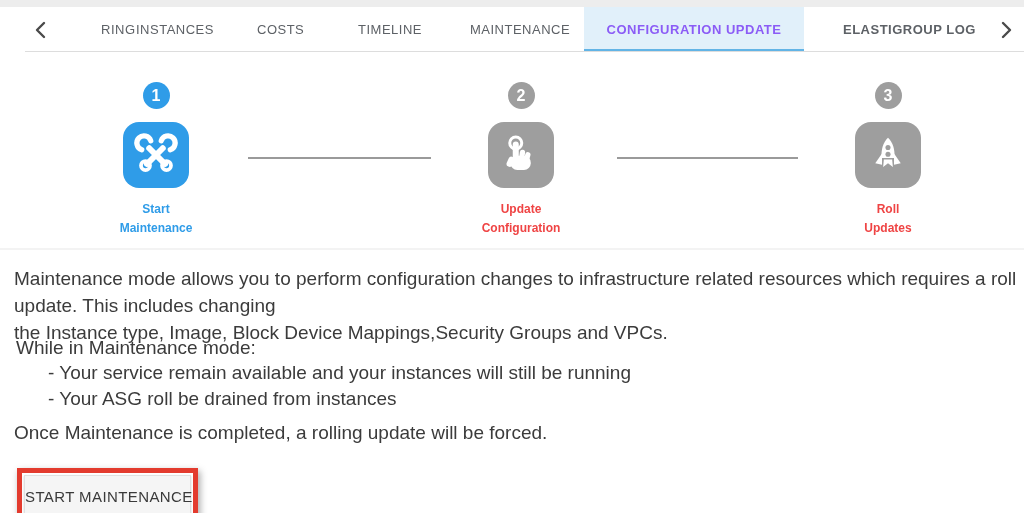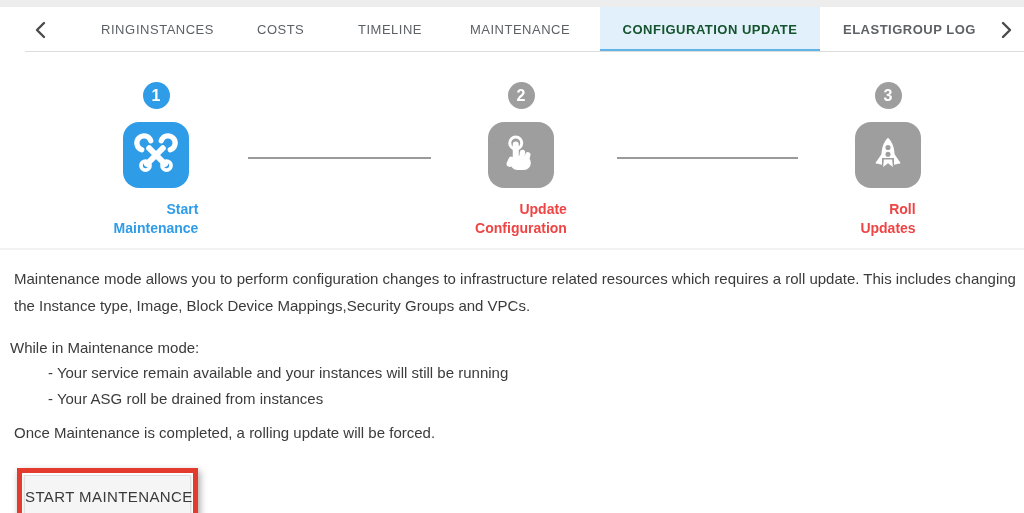--- a/index.html
+++ b/index.html
@@ -17,46 +17,46 @@
   .chev.left { left:34px; }
   .chev.right { left:999px; }
   .tab { position:absolute; top:0; height:45px; line-height:45px; font-size:13px;
     letter-spacing:.5px; color:#5d6166; white-space:nowrap; cursor:pointer; }
   .tab.t0 { left:53px;margin-left:48px; }
   .tab.t1 { left:136px; }
   .tab.t2 { left:257px; }
   .tab.t3 { left:358px; }
   .tab.t4 { left:470px; }
   .tab.t6 { left:843px;font-weight:bold; }
-  .tab.active-tab { left:600px; width:220px; text-align:center; background:#e1f0fa;
-    color:#14532d; font-weight:bold; border-bottom:3px solid #62b4e6; }
+  .tab.active-tab { left:584px; width:220px; text-align:center; background:#e1f0fa;
+    color:#8b5cf6; font-weight:bold; border-bottom:3px solid #62b4e6; }
 
   
   .wizard { position:absolute; left:0; top:82px; width:1024px; height:158px; }
   .connector { position:absolute; top:75px; height:2px; background:#9a9a9a; }
   .connector.c1 { left:248px; width:183px; }
   .connector.c2 { left:617px; width:181px; }
   .step { position:absolute; top:0; width:160px; display:flex; flex-direction:column; align-items:center; }
   .step.s1 { left:76px; } .step.s2 { left:441px; } .step.s3 { left:808px; }
   .badge { width:27px; height:27px; border-radius:50%; color:#fff; font-size:16px; font-weight:bold;
     text-align:center; line-height:27px; }
   .icon-sq { margin-top:13px; width:66px; height:66px; border-radius:16px;
     display:flex; align-items:center; justify-content:center; }
-  .slabel { margin-top:12px; font-size:14px; font-weight:bold; text-align:right; line-height:19px; }
+  .slabel { margin-top:12px; font-size:12px; font-weight:bold; text-align:center; line-height:19px; }
   .step.blue .badge, .step.blue .icon-sq { background:#2f9ce8; }
   .step.blue .slabel { color:#2f9ce8; }
   .step.gray .badge, .step.gray .icon-sq { background:#9e9e9e; }
   .step.gray .slabel { color:#ef4444; }
 
   .hr-faint { position:absolute; left:0; top:248px; width:1024px; height:2px; background:#f3f3f3; }
 
   
-  .txt { position:absolute; color:#3b3b3b; font-size:15px; line-height:27px; }
+  .txt { position:absolute; color:#3b3b3b; font-size:19px; line-height:27px; }
   .para1 { left:14px; top:265px; width:1004px; }
-  .while-head { left:10px; top:334px; }
+  .while-head { left:16px; top:334px; }
   .bullet1 { left:48px; top:359px; }
   .bullet2 { left:48px; top:385px; }
   .para2 { left:14px; top:419px; }
 
   
   .annotation { position:absolute; left:17px; top:452px; width:181px; height:57px;
     border:5px solid #e33b2e; background:#fff; padding:2px;
     box-shadow:2px 3px 7px rgba(0,0,0,.35);margin-top:16px; }
   .start-btn { width:100%; height:100%; background:#f5f5f5; border:1px solid #e0e0e0;
     border-bottom-color:#c9c9c9; box-shadow:0 1px 2px rgba(0,0,0,.18);

